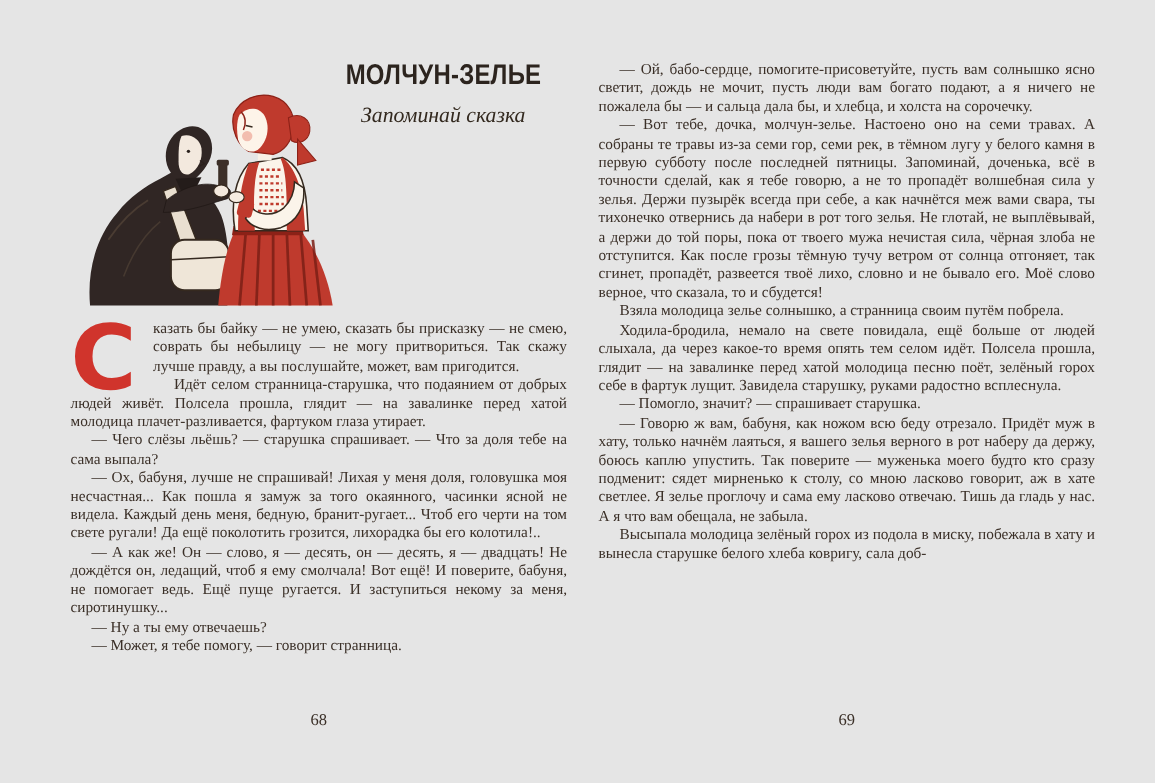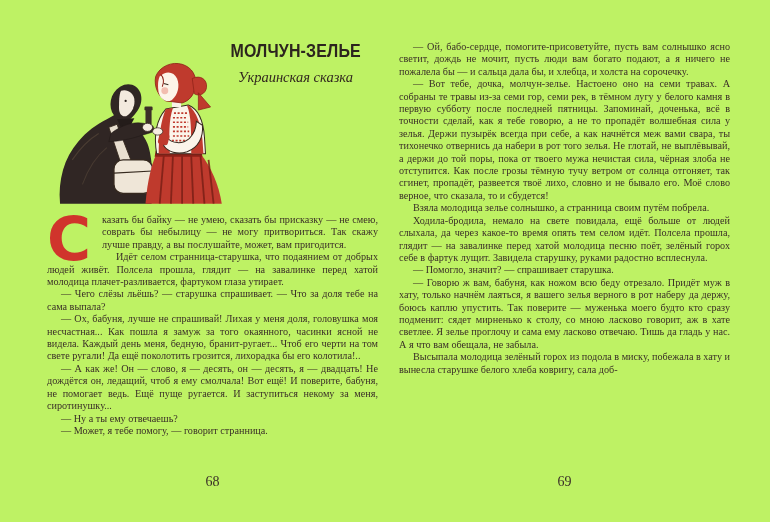--- a/index.html
+++ b/index.html
@@ -1,17 +1,17 @@
 <!DOCTYPE html>
 <html><head>
 <meta charset="utf-8">
 <style>
   html,body { margin:0; padding:0; background:#ffffff; }
   .spread {
-    position:relative; width:770px; height:522px; background:#bef264;
+    position:relative; width:770px; height:522px; background:#e5e5e5;
     font-family:"Liberation Serif", serif; color:#3a2f27; overflow:hidden;
   }
   
   .title-block { position:absolute; left:198px; top:40px; width:195px; text-align:center; }
   .story-title {
     display:inline-block; font-family:"Liberation Sans", sans-serif; font-weight:bold;
     font-size:19px; color:#2c241e; transform:scaleX(0.84); transform-origin:center;
     white-space:nowrap; letter-spacing:0.2px;
   }
   .story-subtitle { margin-top:7px; font-style:italic; font-size:14.5px; color:#33291f; }
@@ -25,32 +25,32 @@
   .text-col p { margin:0; text-indent:14px; }
   .text-col p.opening { text-indent:0; }
   .left-col  { left:47px;  top:214px; }
   .right-col { left:399px; top:41px;  }
   .dropcap {
     float:left; font-family:"DejaVu Sans", sans-serif; font-weight:bold;
     color:#d0342c; font-size:60px; line-height:46px; height:46px; width:48px;
     margin:2px 7px 1px 0; text-align:left;
   }
   
-  .folio { position:absolute; top:474px; width:331px; text-align:center; font-size:14px; color:#3a2f27; }
+  .folio { position:absolute; top:474px; width:331px; text-align:center; font-size:11px; color:#3a2f27; }
   .folio-left  { left:47px; }
   .folio-right { left:399px; }
 </style>
 </head>
 <body>
 
 <div class="spread">
 
   <div class="title-block">
     <div class="story-title">МОЛЧУН-ЗЕЛЬЕ</div>
-    <div class="story-subtitle">Украинская сказка</div>
+    <div class="story-subtitle">Запоминай сказка</div>
   </div>
 
   <svg class="illustration" viewBox="0 0 175 145" role="img" aria-label="Странница-старушка передаёт молодице пузырёк с зельем">
 
     <g>
       <path d="M2,139 C0,116 6,94 20,78 C28,68 38,61 48,56 L55,52 C49,44 51,30 61,24 C69,19 78,22 81,30 C83,36 82,42 78,48 C74,54 70,57 66,60 C76,62 84,70 88,80 C93,93 94,118 92,139 Z" fill="#302624"></path>
       <path d="M14,96 C22,84 30,76 40,70" stroke="#554639" stroke-width="1.2" fill="none" opacity="0.7"></path>
       <path d="M24,120 C30,104 38,92 48,84" stroke="#554639" stroke-width="1" fill="none" opacity="0.6"></path>
       <path d="M62,28 C68,26 74,30 75,36 C76,43 73,50 67,53 C63,54 60,51 60,45 C60,38 60,32 62,28 Z" fill="#f3e9de"></path>
       <circle cx="66.5" cy="38" r="1.1" fill="#2b211d"></circle>

